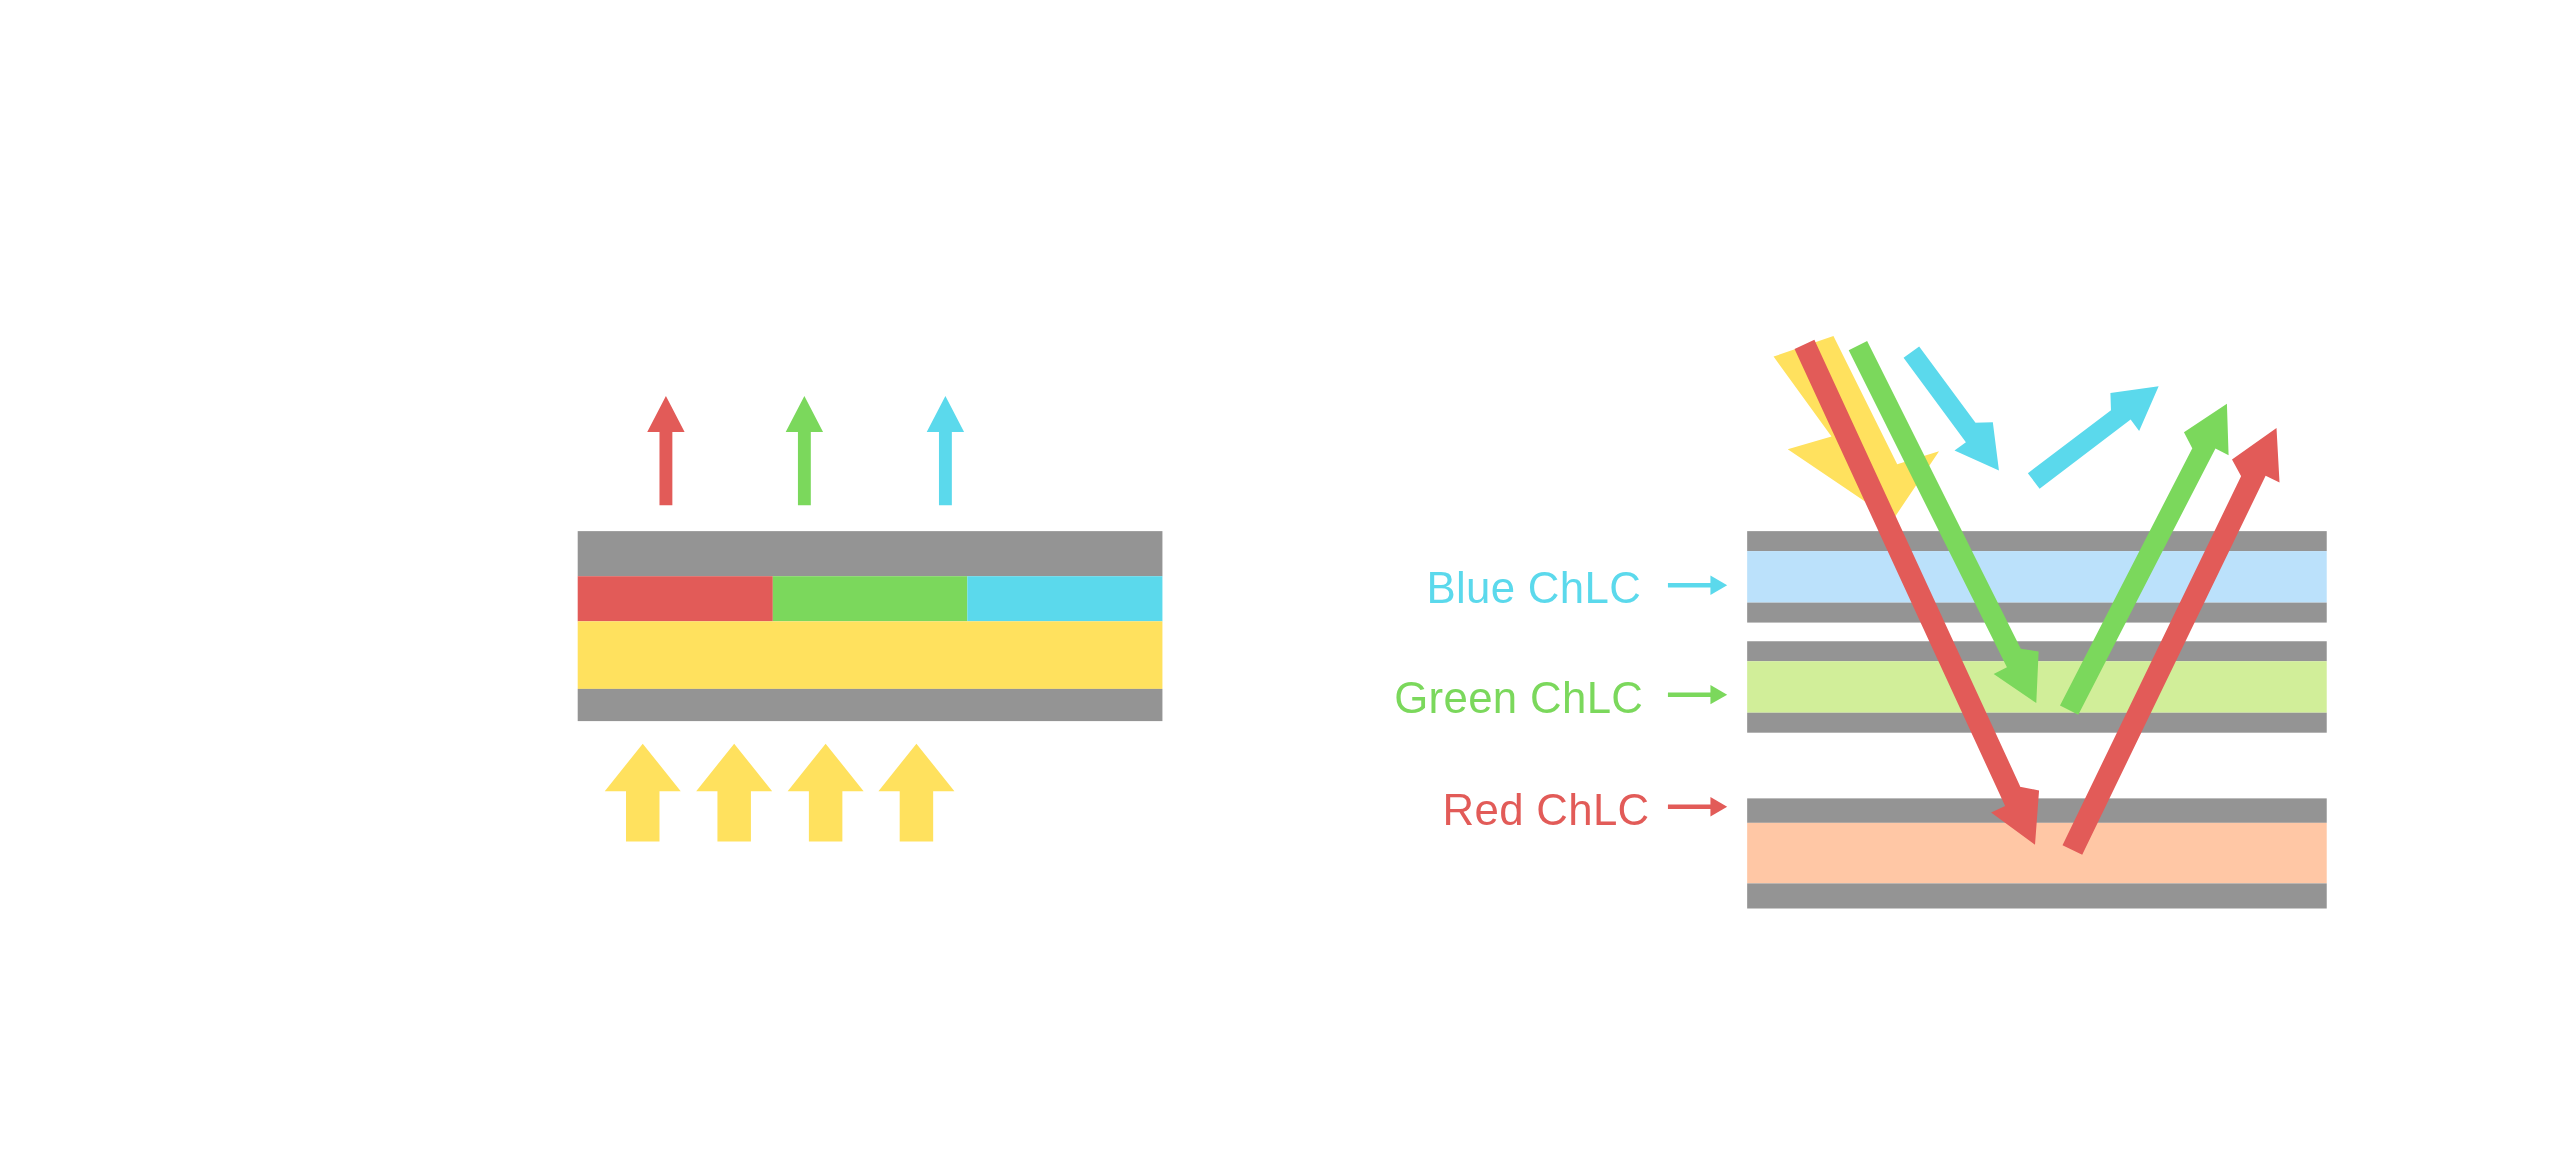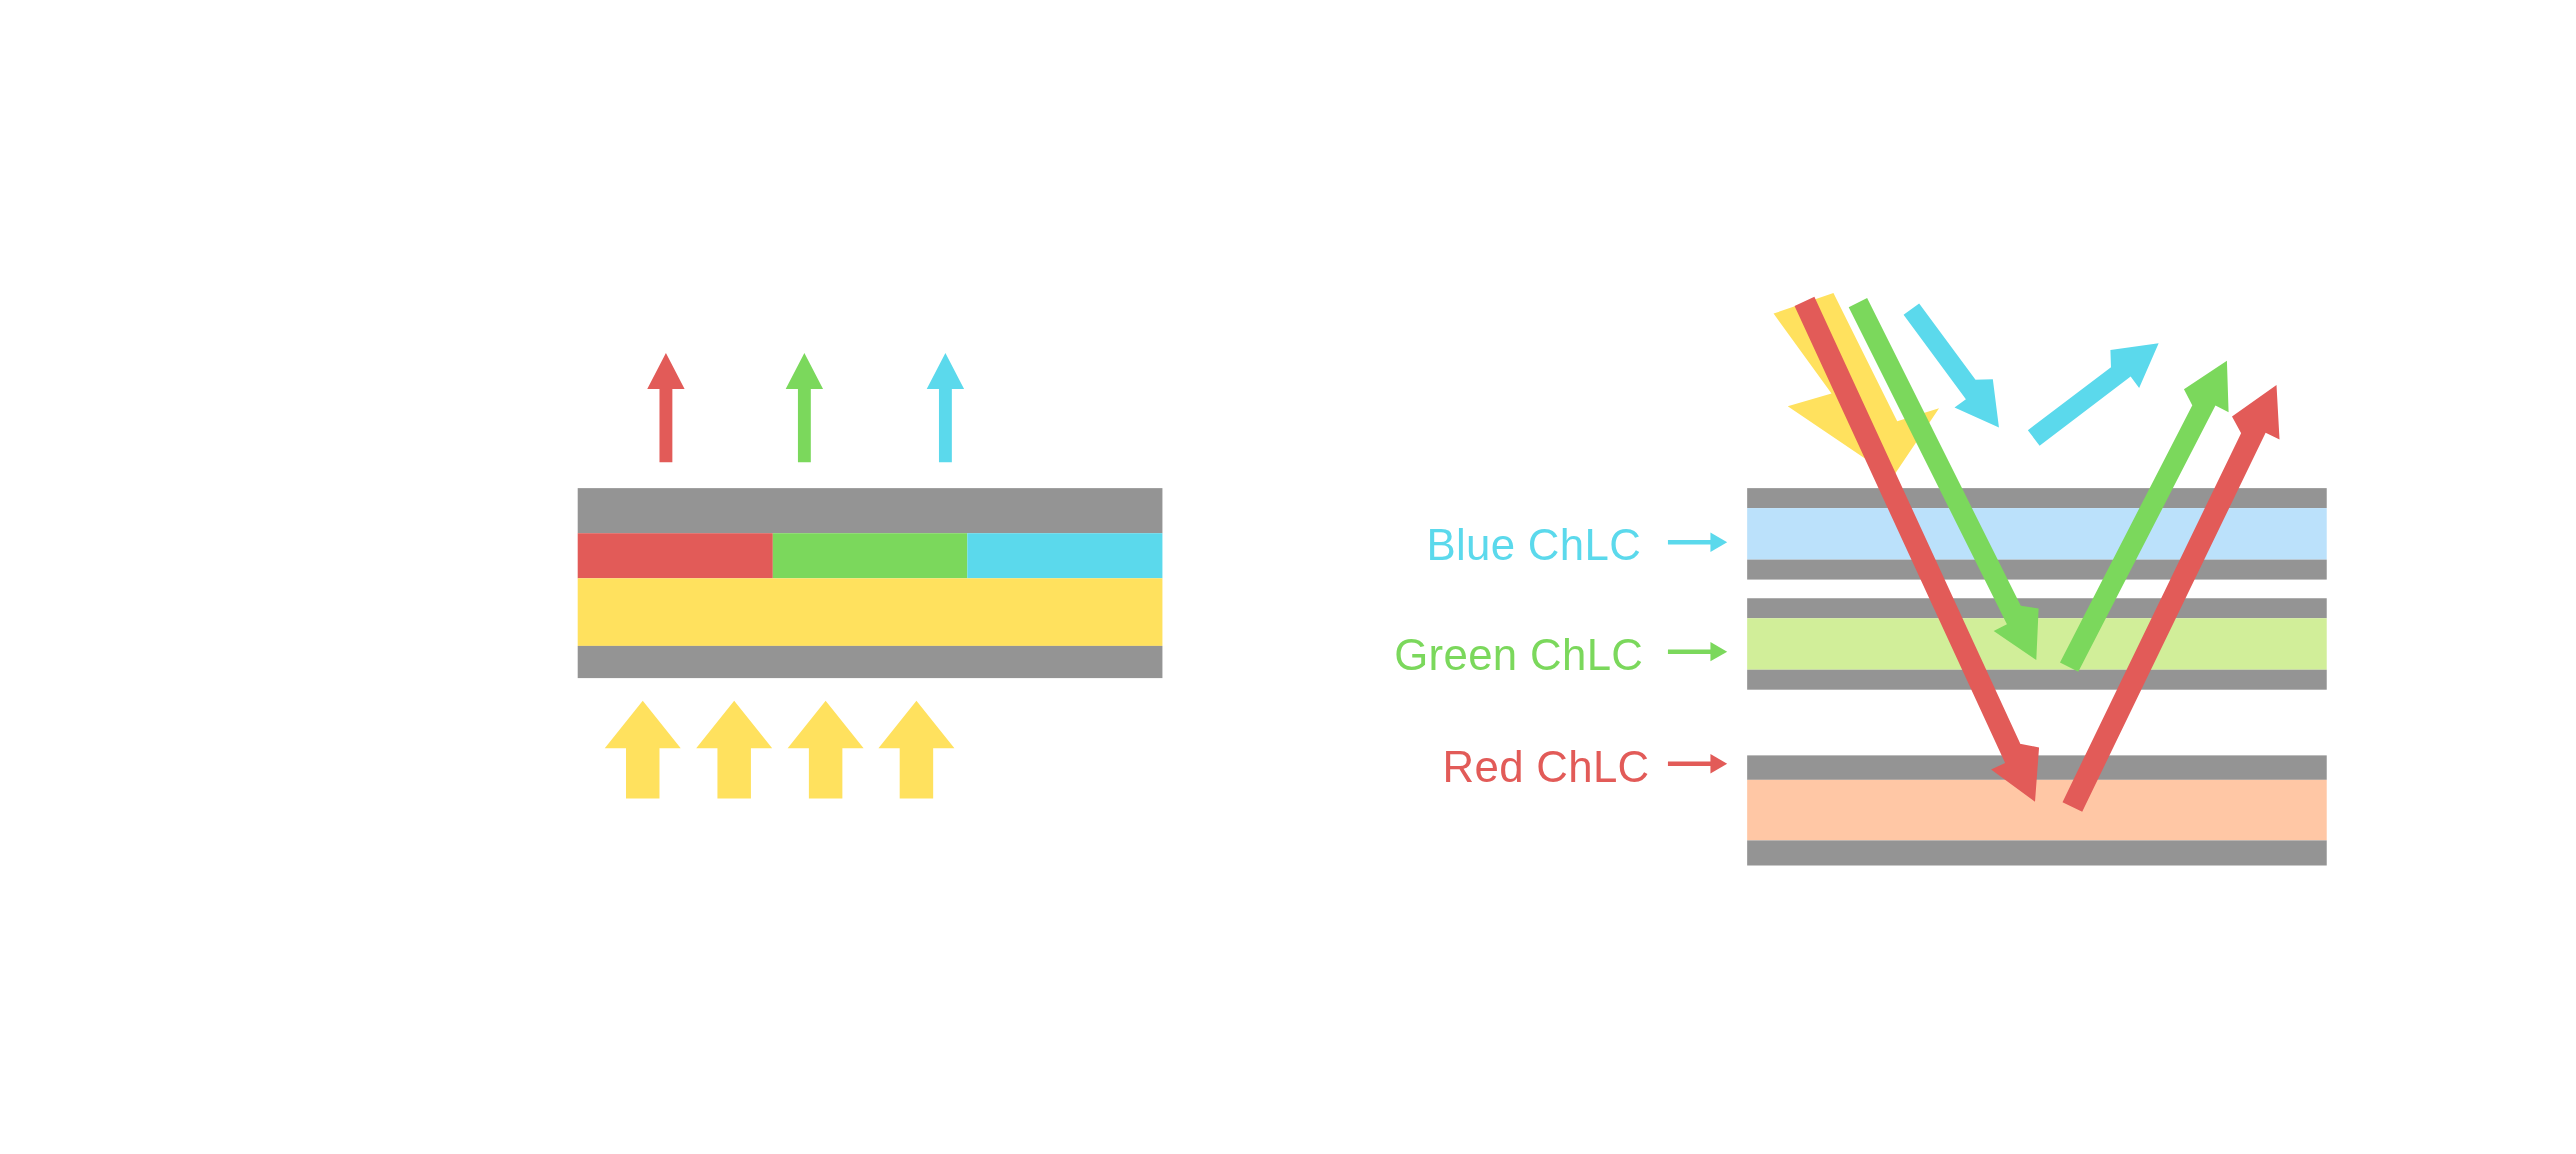--- a/index.html
+++ b/index.html
@@ -11,20 +11,21 @@
     width: 2576px;
     height: 1154px;
     overflow: hidden;
     font-family: "Liberation Sans", sans-serif;
   }
   #figure {
     position: relative;
     width: 2576px;
     height: 875px;
     background: #ffffff;
+    margin-top: 43px;
   }
   #figure-svg {
     display: block;
     width: 2576px;
     height: 1154px;
   }
   .label-text {
     font-family: "Liberation Sans", sans-serif;
     font-size: 68px;
     font-weight: 400;

